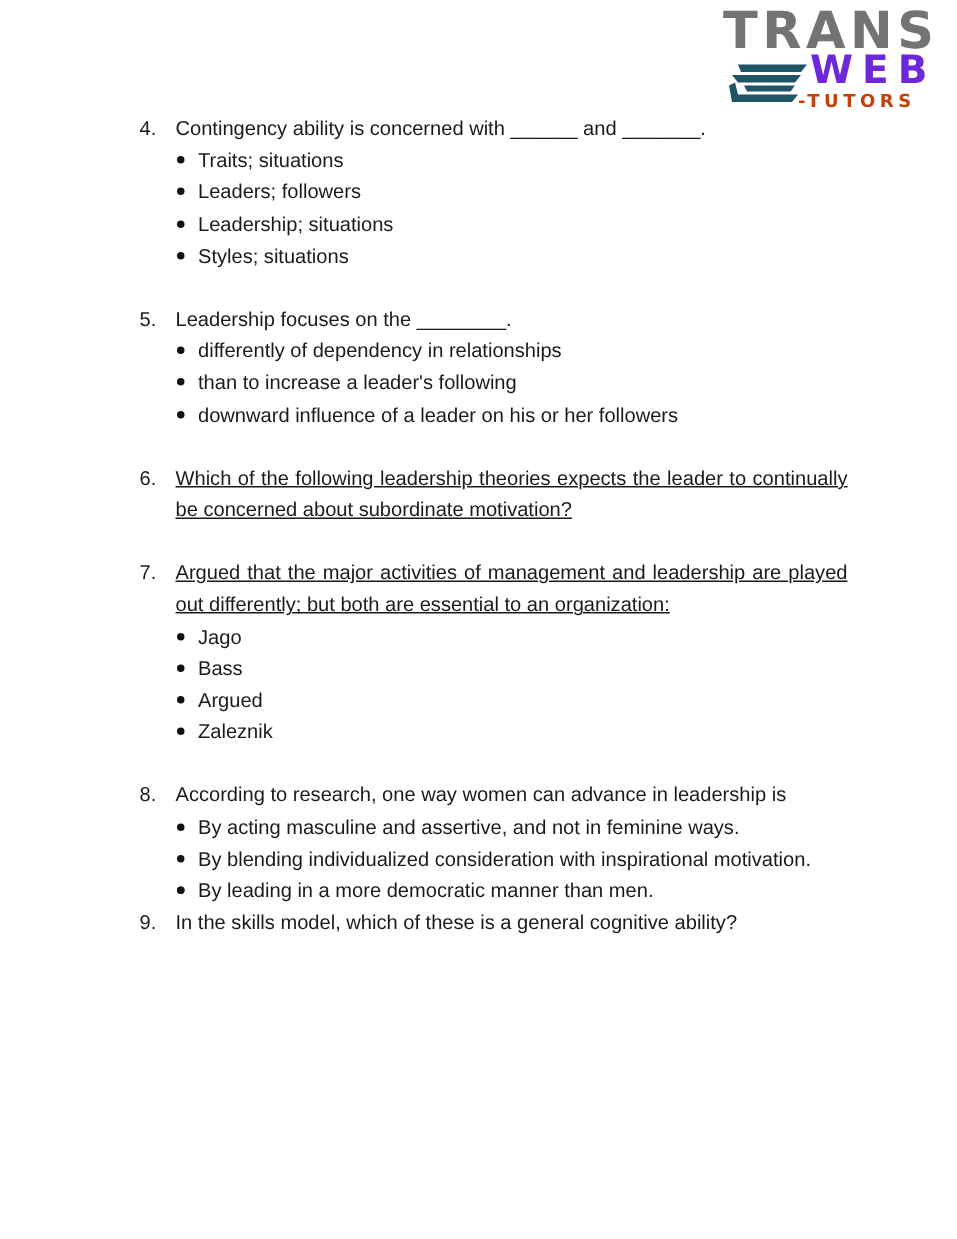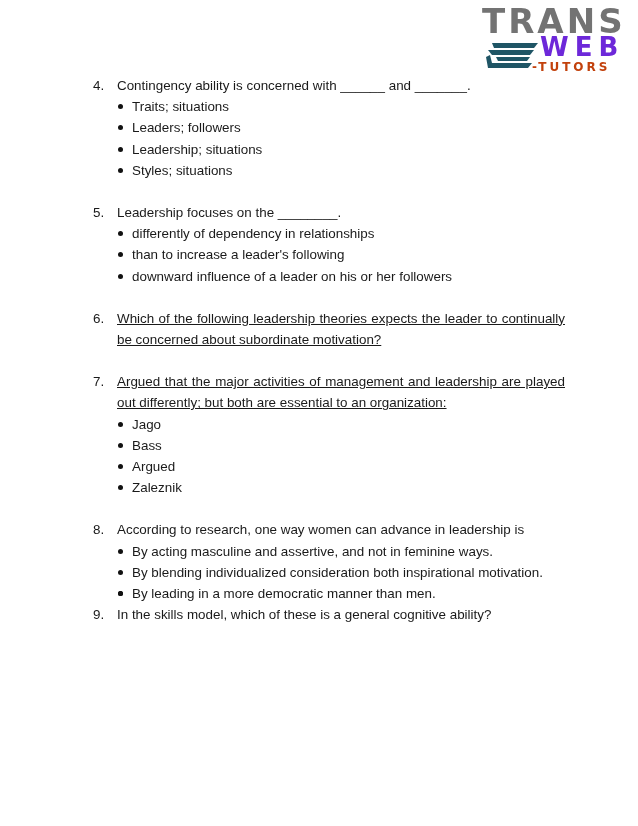--- a/index.html
+++ b/index.html
@@ -101,21 +101,21 @@
       <li><span class="bullet"></span><span>Zaleznik</span></li>
     </ul>
   </div>
   <div class="gap"></div>
 
   <div class="q">
     <span class="num">8.</span>
     <div class="text">According to research, one way women can advance in leadership is</div>
     <ul class="opts">
       <li><span class="bullet"></span><span>By acting masculine and assertive, and not in feminine ways.</span></li>
-      <li><span class="bullet"></span><span>By blending individualized consideration both inspirational motivation.</span></li>
+      <li><span class="bullet"></span><span>By blending individualized consideration with inspirational motivation.</span></li>
       <li><span class="bullet"></span></li>
       <li><span class="bullet"></span><span>By leading in a more democratic manner than men.</span></li>
     </ul>
   </div>
 
   <div class="q">
     <span class="num">9.</span>
     <div class="text">In the skills model, which of these is a general cognitive ability?</div>
   </div>
 

